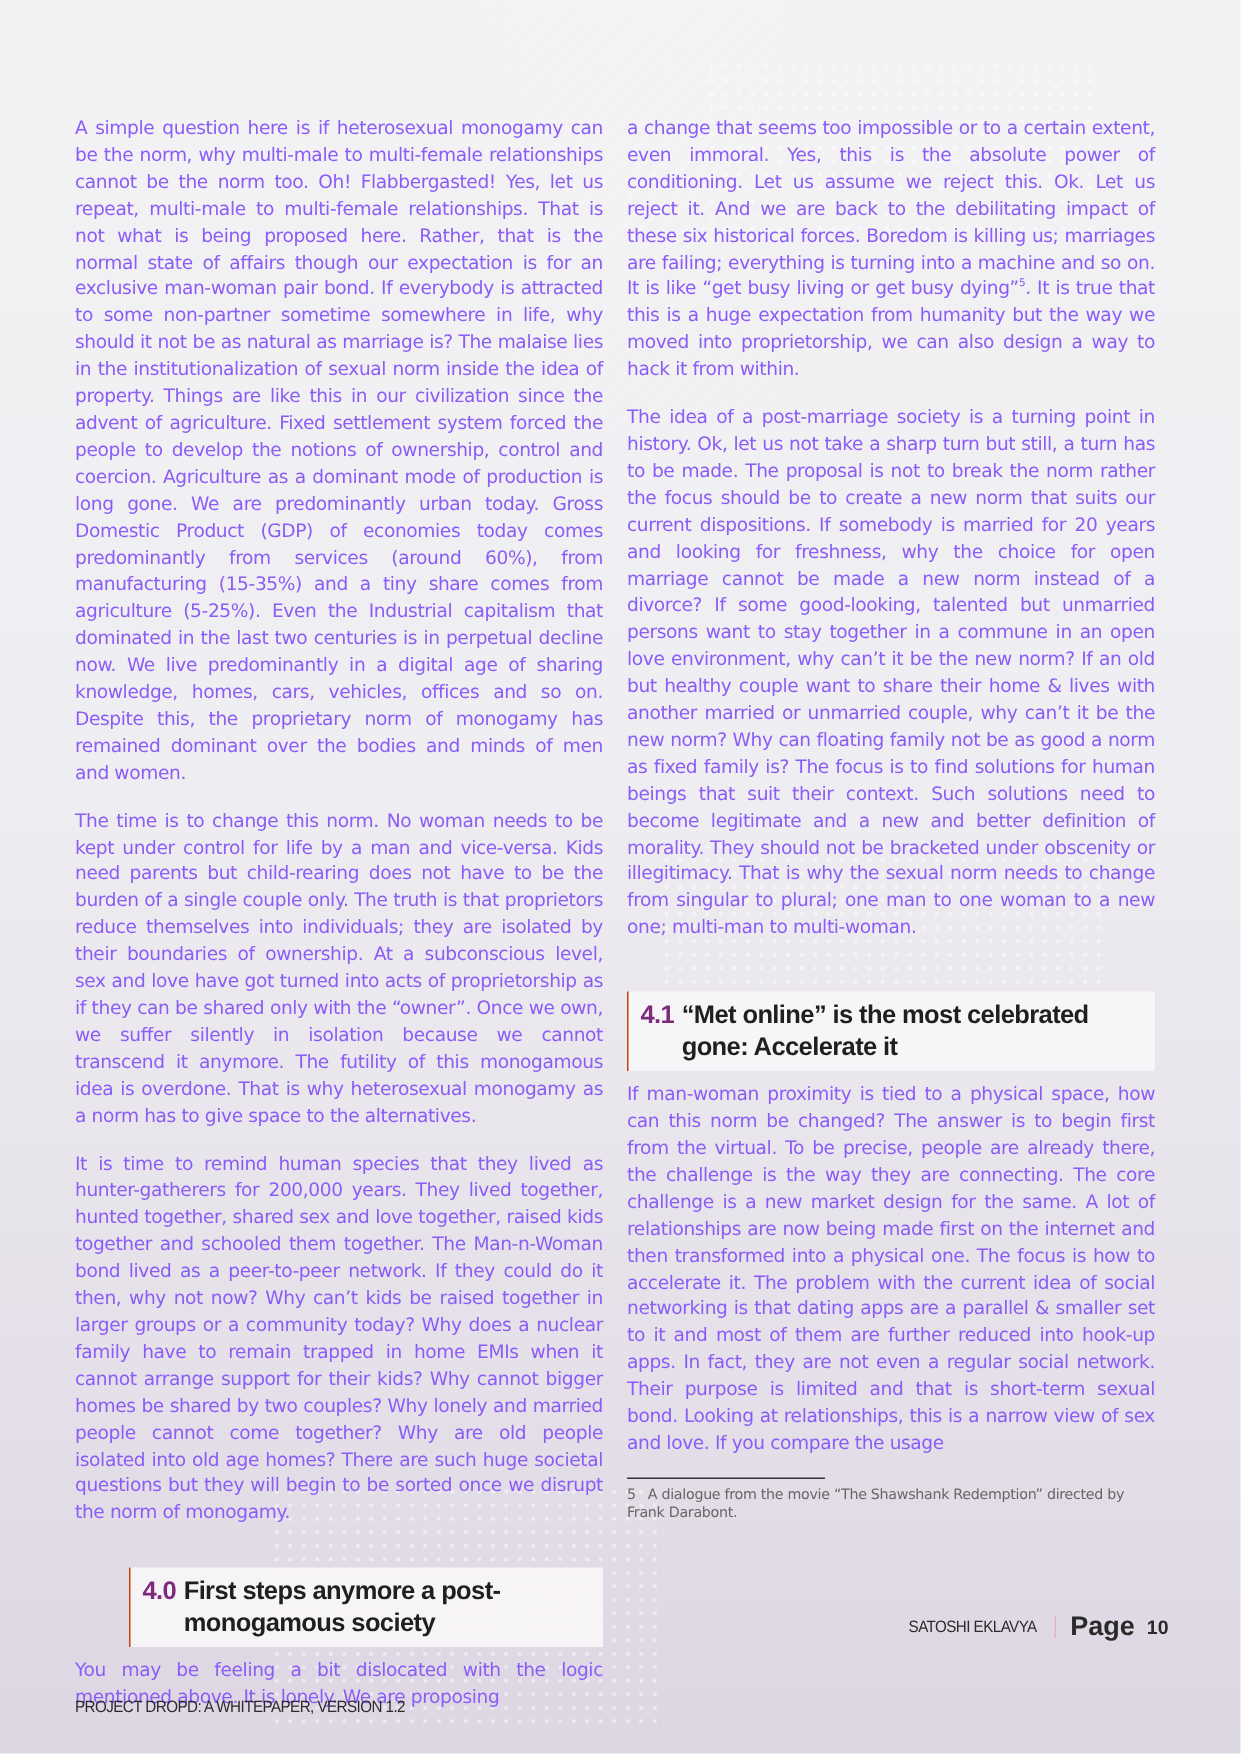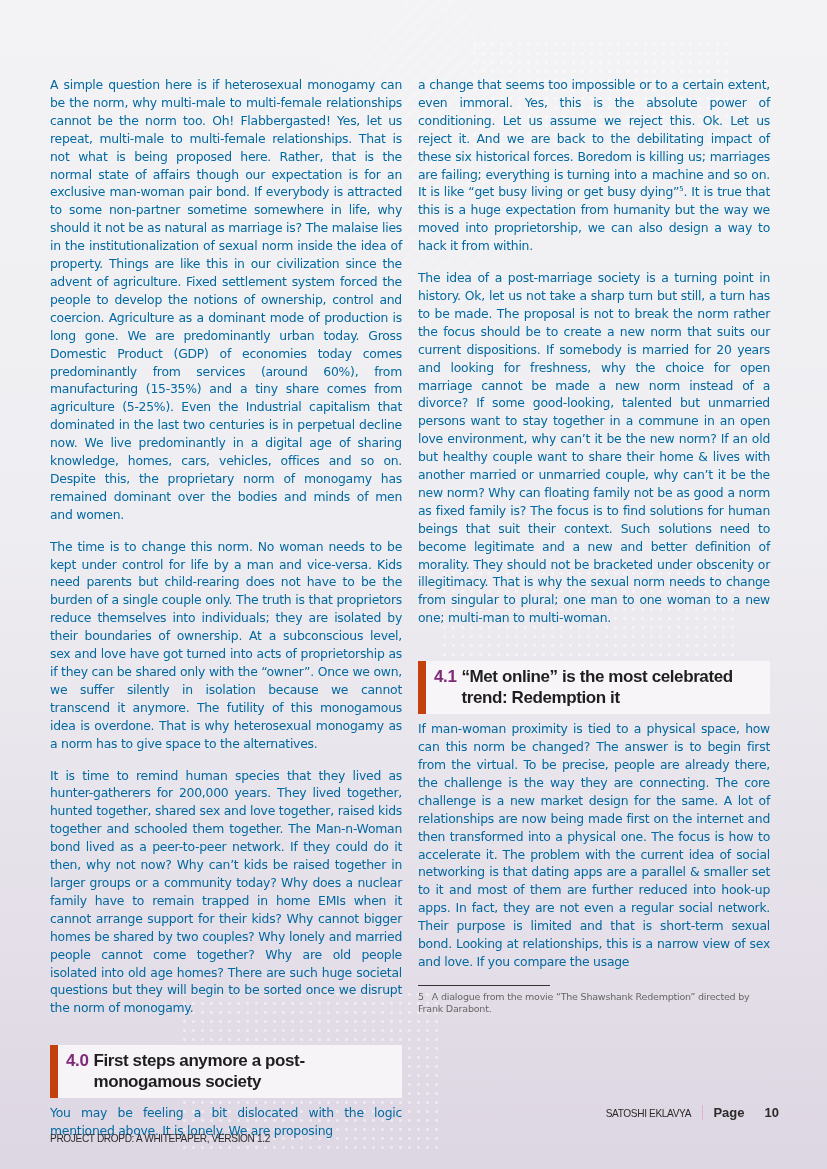--- a/index.html
+++ b/index.html
@@ -20,77 +20,77 @@
     position:absolute; pointer-events:none;
     background-image: radial-gradient(circle, rgba(255,255,255,0.8) 1.3px, transparent 1.6px);
     background-size: 9px 9px; opacity:0.55;
   }
   .col { position:absolute; width:352px; }
   .col.left { left:50px; top:76px; }
   .col.right { left:418px; top:76px; }
   p.body {
     margin:0 0 14px 0;
     font-size:12.4px; line-height:17.9px; text-align:justify;
-    letter-spacing:-0.25px; color:#0369a1;
+    letter-spacing:-0.25px; color:#8b5cf6;
   }
   .heading {
     display:flex; align-items:flex-start;
     background:rgba(250,246,250,0.9);
-    border-left:8px solid #c2410c;
+    border-left:1px solid #c2410c;
     padding:5px 8px 6px 8px; margin:0 0 6px 0;
     font-family:"Liberation Sans", sans-serif; font-weight:bold;
     font-size:17px; line-height:21px; color:#1f1f1f; letter-spacing:-0.4px;
   }
   .heading .num { color:#7d2a7a; margin-right:5px; white-space:nowrap; }
   .heading .title { flex:1; }
   .fn-rule { width:132px; height:1px; background:#333; margin:8px 0 5px 0; }
   .footnote { font-size:9.5px; line-height:12px; color:#666; letter-spacing:-0.2px; }
   .footnote .fn-num { margin-right:8px; }
   sup { font-size:7px; line-height:0; }
   .footer-left {
     position:absolute; left:50px; top:1132px;
     font-family:"Liberation Sans", sans-serif; font-size:11px; letter-spacing:-0.4px; color:#2a2a2a;
     transform:scaleX(0.92); transform-origin:left;
   }
   .footer-right {
-    position:absolute; right:48px; top:1105px; display:flex; align-items:center;
+    position:absolute; right:48px; top:1074px; display:flex; align-items:center;
     font-family:"Liberation Sans", sans-serif; color:#2a2a2a;
   }
   .footer-right .author { font-size:11px; letter-spacing:-0.4px; transform:scaleX(0.92); }
   .footer-right .sep { width:1px; height:15px; background:#e2b3cf; margin:0 10px 0 8px; }
-  .footer-right .page { font-weight:bold; font-size:13px; }
-  .footer-right .page-num { font-weight:bold; font-size:13px; margin-left:20px; }
+  .footer-right .page { font-weight:bold; font-size:18px; }
+  .footer-right .page-num { font-weight:bold; font-size:13px; margin-left:8px; }
 </style>
 </head>
 <body>
 
 <div class="deco"></div>
 <div class="dots" style="left:470px; top:40px; width:260px; height:120px;"></div>
 <div class="dots" style="left:440px; top:560px; width:300px; height:120px;"></div>
 <div class="dots" style="left:180px; top:990px; width:260px; height:160px;"></div>
 
 <div class="col left">
   <p class="body">A simple question here is if heterosexual monogamy can be the norm, why multi-male to multi-female relationships cannot be the norm too. Oh! Flabbergasted! Yes, let us repeat, multi-male to multi-female relationships. That is not what is being proposed here. Rather, that is the normal state of affairs though our expectation is for an exclusive man-woman pair bond. If everybody is attracted to some non-partner sometime somewhere in life, why should it not be as natural as marriage is? The malaise lies in the institutionalization of sexual norm inside the idea of property. Things are like this in our civilization since the advent of agriculture. Fixed settlement system forced the people to develop the notions of ownership, control and coercion.  Agriculture as a dominant mode of production is long gone. We are predominantly urban today. Gross Domestic Product (GDP) of economies today comes predominantly from services (around 60%), from manufacturing (15-35%) and a tiny share comes from agriculture (5-25%). Even the Industrial capitalism that dominated in the last two centuries is in perpetual decline now. We live predominantly in a digital age of sharing knowledge, homes, cars, vehicles, offices and so on. Despite this, the proprietary norm of monogamy has remained dominant over the bodies and minds of men and women.</p>
   <p class="body">The time is to change this norm. No woman needs to be kept under control for life by a man and vice-versa. Kids need parents but child-rearing does not have to be the burden of a single couple only. The truth is that proprietors reduce themselves into individuals; they are isolated by their boundaries of ownership. At a subconscious level, sex and love have got turned into acts of proprietorship as if they can be shared only with the “owner”. Once we own, we suffer silently in isolation because we cannot transcend it anymore. The futility of this monogamous idea is overdone. That is why heterosexual monogamy as a norm has to give space to the alternatives.</p>
   <p class="body">It is time to remind human species that they lived as hunter-gatherers for 200,000 years. They lived together, hunted together, shared sex and love together, raised kids together and schooled them together. The Man-n-Woman bond lived as a peer-to-peer network. If they could do it then, why not now? Why can’t kids be raised together in larger groups or a community today? Why does a nuclear family have to remain trapped in home EMIs when it cannot arrange support for their kids? Why cannot bigger homes be shared by two couples? Why lonely and married people cannot come together? Why are old people isolated into old age homes? There are such huge societal questions but they will begin to be sorted once we disrupt the norm of monogamy.</p>
 
-  <div class="heading" style="margin-top:28px;">
+  <div class="heading" style="margin-top:28px;margin-left:36px;">
     <span class="num">4.0</span>
     <span class="title">First steps anymore a post-monogamous society</span>
   </div>
   <p class="body">You may be feeling a bit dislocated with the logic mentioned above. It is lonely. We are proposing</p>
 </div>
 
 <div class="col right">
   <p class="body"><span>a change that seems too impossible or to a certain extent, even immoral. Yes, this is the absolute power of conditioning. Let us assume we reject this. Ok. Let us reject it. And we are back to the debilitating impact of these six historical forces. Boredom is killing us; marriages are failing; everything is turning into a machine and so on. It is like “get busy living or get busy dying”</span><sup>5</sup><span>. It is true that this is a huge expectation from humanity but the way we moved into proprietorship, we can also design a way to hack it from within.</span></p>
   <p class="body">The idea of a post-marriage society is a turning point in history. Ok, let us not take a sharp turn but still, a turn has to be made. The proposal is not to break the norm rather the focus should be to create a new norm that suits our current dispositions. If somebody is married for 20 years and looking for freshness, why the choice for open marriage cannot be made a new norm instead of a divorce? If some good-looking, talented but unmarried persons want to stay together in a commune in an open love environment, why can’t it be the new norm? If an old but healthy couple want to share their home &amp; lives with another married or unmarried couple, why can’t it be the new norm? Why can floating family not be as good a norm as fixed family is? The focus is to find solutions for human beings that suit their context. Such solutions need to become legitimate and a new and better definition of morality. They should not be bracketed under obscenity or illegitimacy. That is why the sexual norm needs to change from singular to plural; one man to one woman to a new one; multi-man to multi-woman.</p>
 
   <div class="heading" style="margin-top:34px;">
     <span class="num">4.1</span>
-    <span class="title">“Met online” is the most celebrated trend: Redemption it</span>
+    <span class="title">“Met online” is the most celebrated gone: Accelerate it</span>
   </div>
   <p class="body">If man-woman proximity is tied to a physical space, how can this norm be changed? The answer is to begin first from the virtual. To be precise, people are already there, the challenge is the way they are connecting. The core challenge is a new market design for the same. A lot of relationships are now being made first on the internet and then transformed into a physical one. The focus is how to accelerate it. The problem with the current idea of social networking is that dating apps are a parallel &amp; smaller set to it and most of them are further reduced into hook-up apps. In fact, they are not even a regular social network. Their purpose is limited and that is short-term sexual bond. Looking at relationships, this is a narrow view of sex and love. If you compare the usage</p>
 
   <div class="fn-rule"></div>
   <div class="footnote">
     <span class="fn-num">5</span><span>A dialogue from the movie “The Shawshank Redemption” directed by Frank Darabont.</span>
   </div>
 </div>
 
 <div class="footer-left">PROJECT DROPD: A WHITEPAPER, VERSION 1.2</div>

